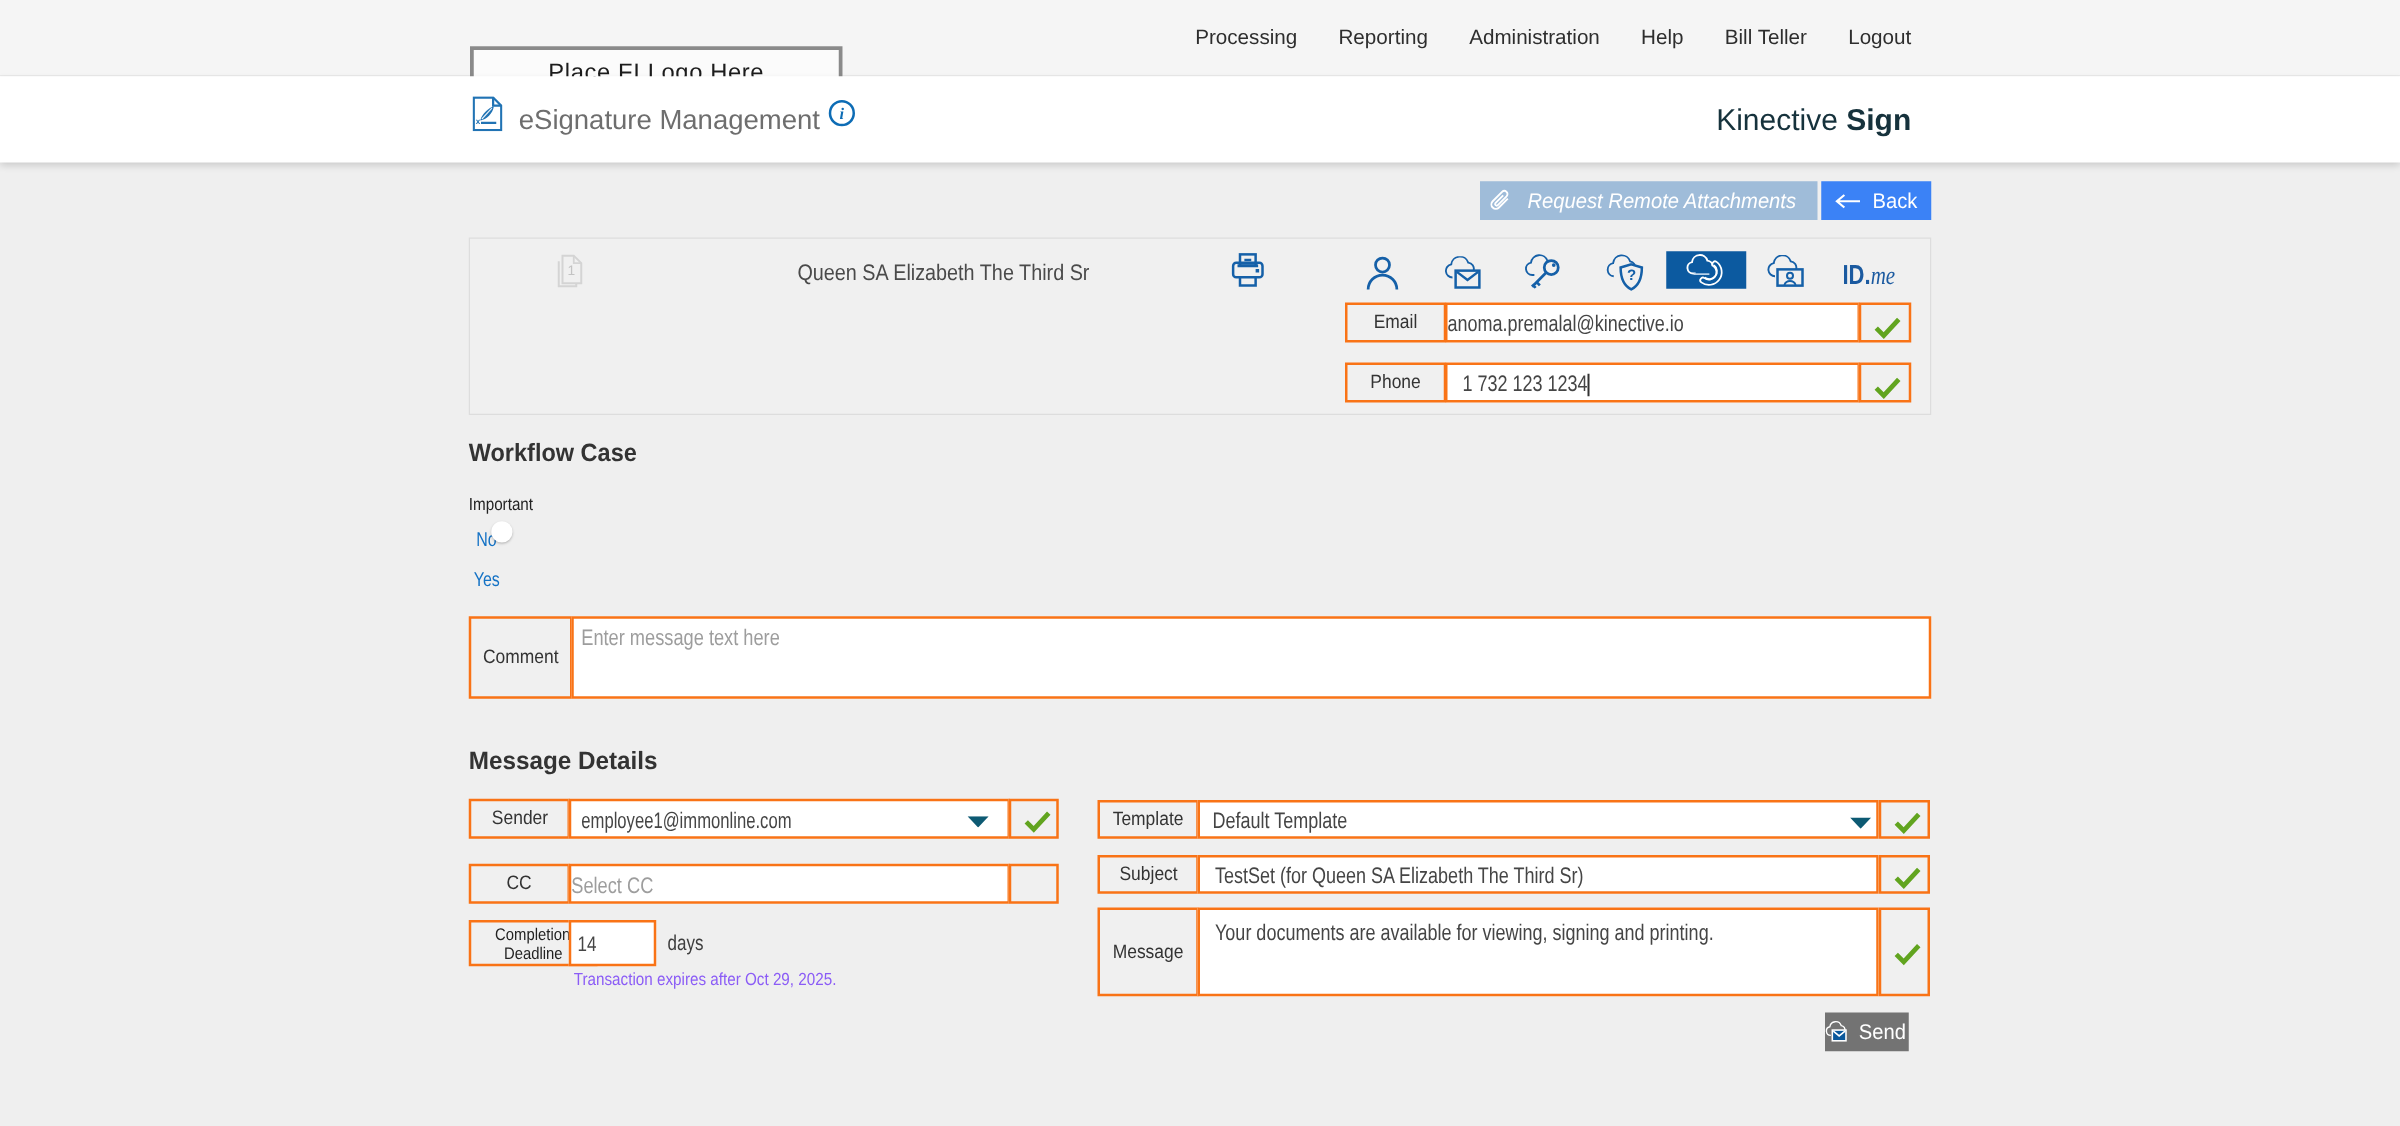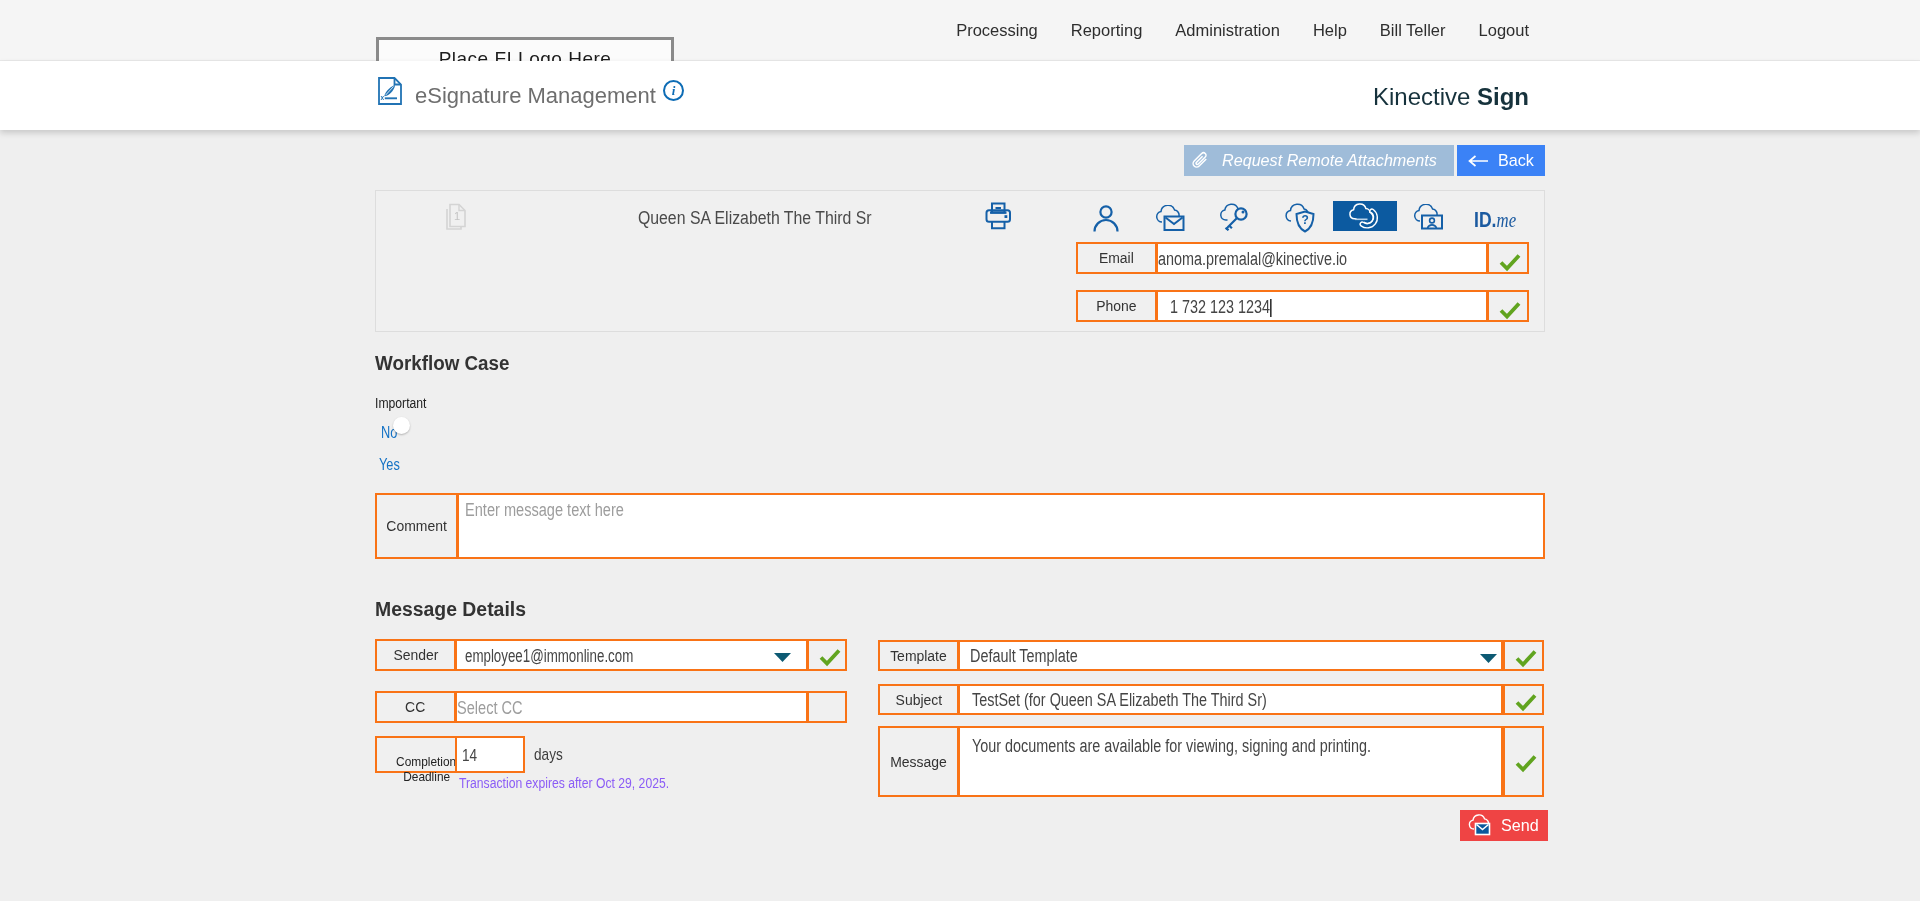--- a/index.html
+++ b/index.html
@@ -189,21 +189,21 @@
       <path d="M3,10.5 L9,16.5 L21,3.5" fill="none" stroke="#61a41f" stroke-width="3.8"></path>
     </svg>
 </div>
 
 <div class="cell graycell lbl" style="left:375px;top:691px;width:81px;height:32px">
     <span class="cm">CC</span>
   </div>
 <div class="cell whitecell" style="left:455px;top:691px;width:353px;height:32px;line-height:30px;padding-left:0;font-size:18px"><span class="c phc" style="transform:scaleX(.81)">Select CC</span></div>
 <div class="cell graycell" style="left:807px;top:691px;width:40px;height:32px"></div>
 
-<div class="cell graycell" style="left:375px;top:736px;width:103px;height:37px;font-size:13.5px;color:#222;text-align:center;padding-top:16px"><span class="c" style="transform:scaleX(.88);transform-origin:50% 50%">Completion</span><br><span class="c" style="transform:scaleX(.88);transform-origin:50% 50%">Deadline</span></div>
+<div class="cell graycell" style="left:375px;top:736px;width:103px;height:37px;font-size:13.5px;color:#222;text-align:center;padding-top:2px"><span class="c" style="transform:scaleX(.88);transform-origin:50% 50%">Completion</span><br><span class="c" style="transform:scaleX(.88);transform-origin:50% 50%">Deadline</span></div>
 <div class="cell whitecell" style="left:455px;top:736px;width:70px;height:37px;line-height:35px;padding-left:5px"><span class="c itxt" style="font-size:17px">14</span></div>
 <div class="abs" style="left:534px;top:745px;font-size:17px;color:#3d3d3d"><span class="c">days</span></div>
 <div class="abs" style="left:459px;top:775px;font-size:14px;color:#8b5cf6"><span class="c" style="transform:scaleX(.87)">Transaction expires after Oct 29, 2025.</span></div>
 
 <div class="cell graycell lbl" style="left:878px;top:640px;width:81px;height:31px">
     <span class="cm">Template</span>
   </div>
 <div class="cell whitecell" style="left:958px;top:640px;width:545px;height:31px;line-height:29px;padding-left:10px"><span class="c itxt">Default Template</span>
   <svg width="17" height="9" viewBox="0 0 17 9" style="position:absolute;right:4px;top:12px">
       <path d="M0,0 H17 L8.5,9 Z" fill="#0d5a73"></path>
@@ -228,20 +228,20 @@
 <div class="cell graycell lbl" style="left:878px;top:726px;width:81px;height:71px">
     <span class="cm">Message</span>
   </div>
 <div class="cell whitecell" style="left:958px;top:726px;width:545px;height:71px;padding:8px 14px 0 12px"><span class="c itxt">Your documents are available for viewing, signing and printing.</span></div>
 <div class="cell graycell" style="left:1503px;top:726px;width:41px;height:71px">
   <svg width="24" height="20" viewBox="0 0 24 20" style="margin:25px 0 0 9px">
       <path d="M3,10.5 L9,16.5 L21,3.5" fill="none" stroke="#61a41f" stroke-width="3.8"></path>
     </svg>
 </div>
 
-<div class="btn" id="btn-send" style="left:1460px;top:810px;width:88px;background:#ef4444">
+<div class="btn" id="btn-send" style="left:1460px;top:810px;width:67px;background:#737373">
   <svg width="26" height="24" viewBox="0 0 26 24" style="margin-right:7px">
     <path d="M6,15 a4.5,4.5 0 0 1 -1,-8.9 a6,6 0 0 1 11.6,-1.2 a4.2,4.2 0 0 1 3.6,5.6" fill="none" stroke="#fff" stroke-width="1.4"></path>
     <rect x="7.5" y="9.5" width="14" height="11" fill="#0a589c" stroke="#fff" stroke-width="1.6"></rect>
     <path d="M8.5,10.5 L14.5,15.5 L20.5,10.5" fill="none" stroke="#fff" stroke-width="1.6"></path>
   </svg>
   <span class="c" style="transform:scaleX(.95)">Send</span>
 </div>
 
 </body></html>

